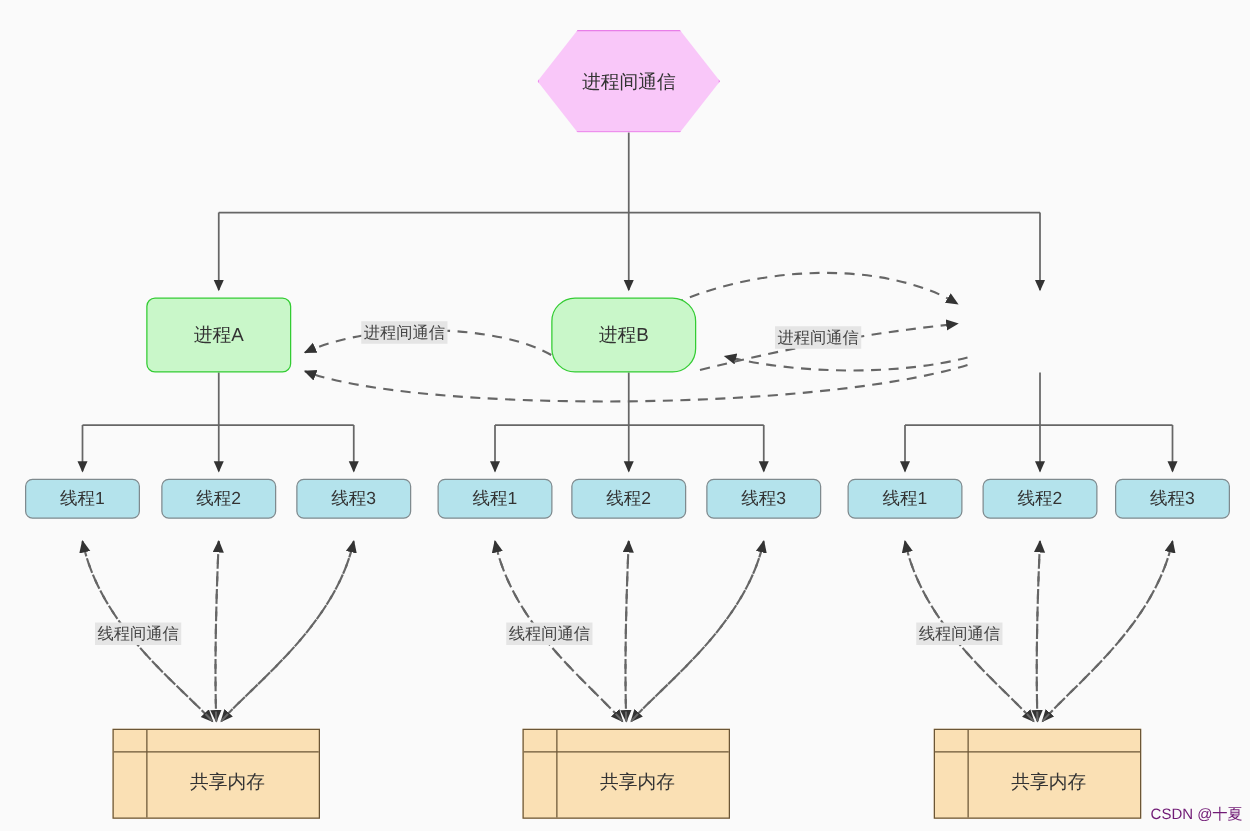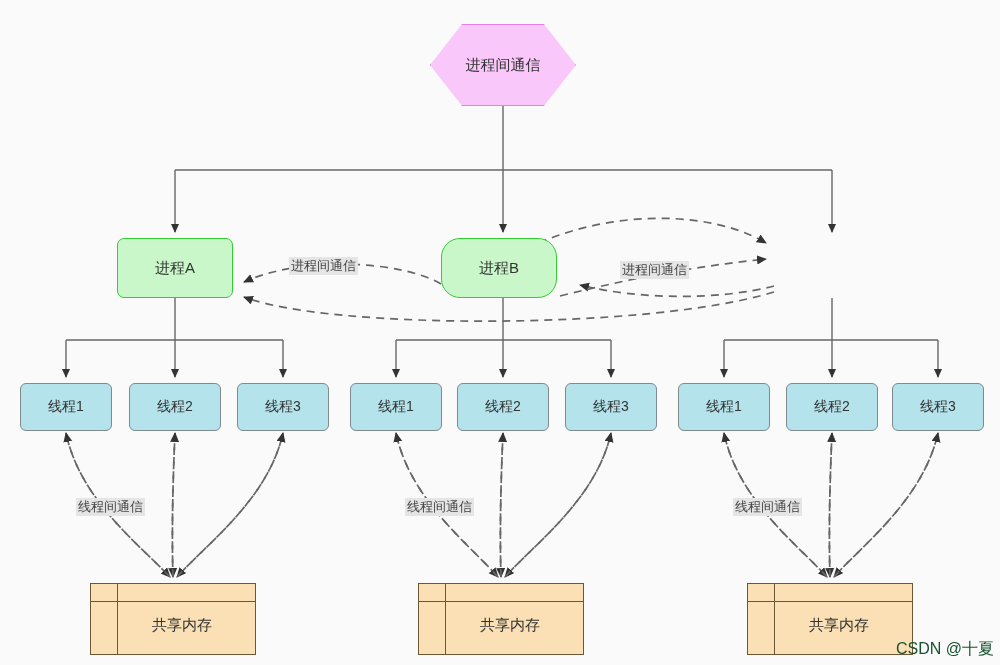--- a/index.html
+++ b/index.html
@@ -55,21 +55,21 @@
     font-size: 15px;
     justify-content: center;
   }
   .proc-a { left: 117px; top: 238px; }
   .proc-b { left: 441px; top: 238px; border-radius: 19px; }
   .proc-c { left: 774px; top: 238px; }
 
   
   .node-thread {
     width: 92px;
-    height: 48px;
+    height: 32px;
     background: #b4e3ec;
     border: 1px solid #7f8a8e;
     border-radius: 6px;
     font-size: 14px;
     top: 383px;
   }
   
   .node-mem {
     width: 166px;
     height: 72px;
@@ -109,22 +109,22 @@
     font-size: 13px;
     background: #e5e5e5;
     padding: 0 2px;
     white-space: nowrap;
     z-index: 2;
   }
   .watermark {
     position: absolute;
     right: 6px;
     bottom: 5px;
-    font-size: 16px;
-    color: #14532d;
+    font-size: 12px;
+    color: #701a75;
     z-index: 5;
     white-space: nowrap;
   }
 </style>
 </head>
 <body>
 
 <div id="canvas">
 
   <svg id="edges" viewBox="0 0 1000 665" xmlns="http://www.w3.org/2000/svg">

